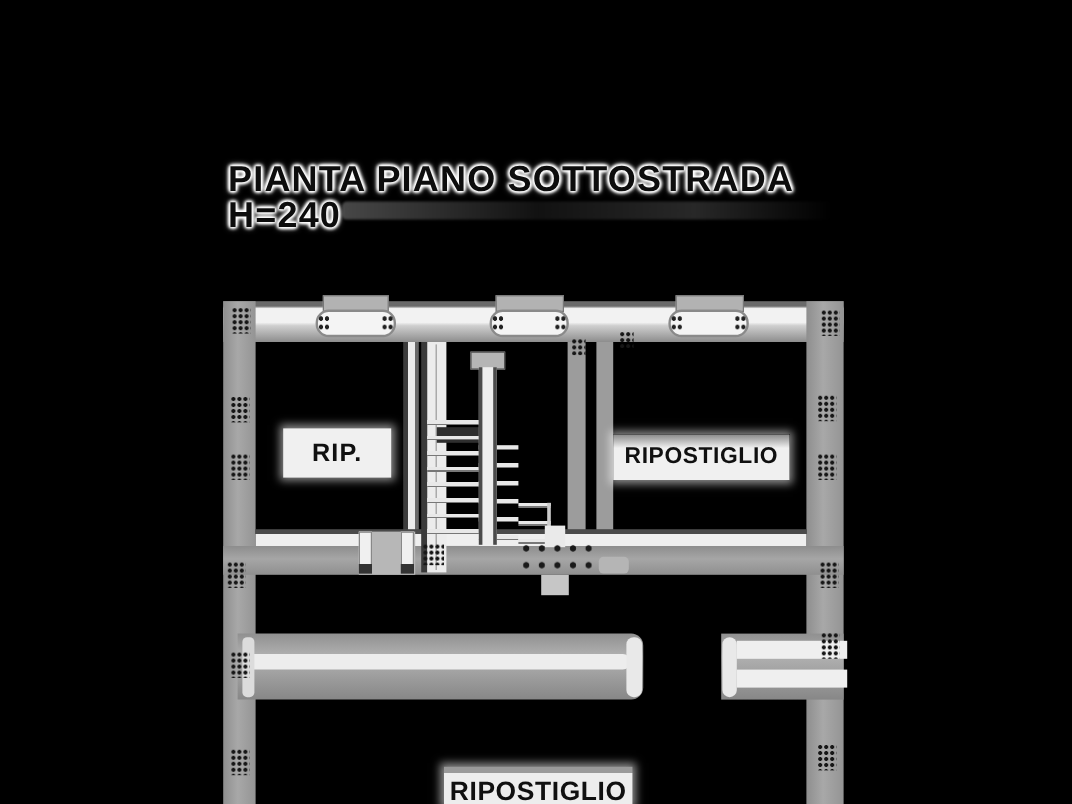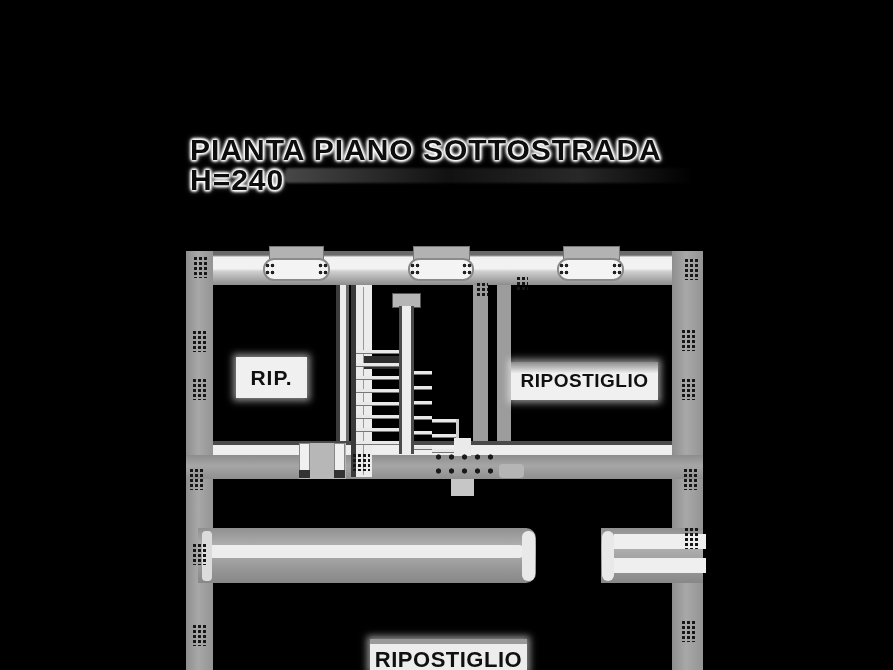--- a/index.html
+++ b/index.html
@@ -92,21 +92,21 @@
   .gap-tab{left:451px;top:479px;width:23px;height:17px;background:#c6c6c6;z-index:5;}
   .gap-faint{left:499px;top:464px;width:25px;height:14px;background:#b5b5b5;z-index:5;border-radius:4px;}
   .ticks{width:16px;height:22px;z-index:6;
     background-image:radial-gradient(circle,#161616 1.4px,transparent 1.9px);
     background-size:5px 5px;}
 
   
   .label-patch{background:#f0f0f0;box-shadow:0 0 7px 3px rgba(255,255,255,.55);z-index:8;
     display:flex;align-items:center;justify-content:center;}
   .label-text{color:#101010;font-weight:700;white-space:nowrap;}
-  .patch-rip{left:236px;top:357px;width:71px;height:41px;}
+  .patch-rip{left:236px;top:357px;width:90px;height:41px;}
   .patch-ripR{left:511px;top:362px;width:147px;height:38px;
     background:linear-gradient(180deg,#8a8a8a,#f0f0f0 30%);}
   .patch-ripB{left:370px;top:639px;width:157px;height:32px;
     background:linear-gradient(180deg,#9a9a9a 0 5px,#ededed 5px);}
 </style>
 </head>
 <body>
 
 <div class="abs title-line" style="left:190px;top:133px;">PIANTA PIANO SOTTOSTRADA</div>
 <div class="abs title-line" style="left:190px;top:163px;">H=240</div>

